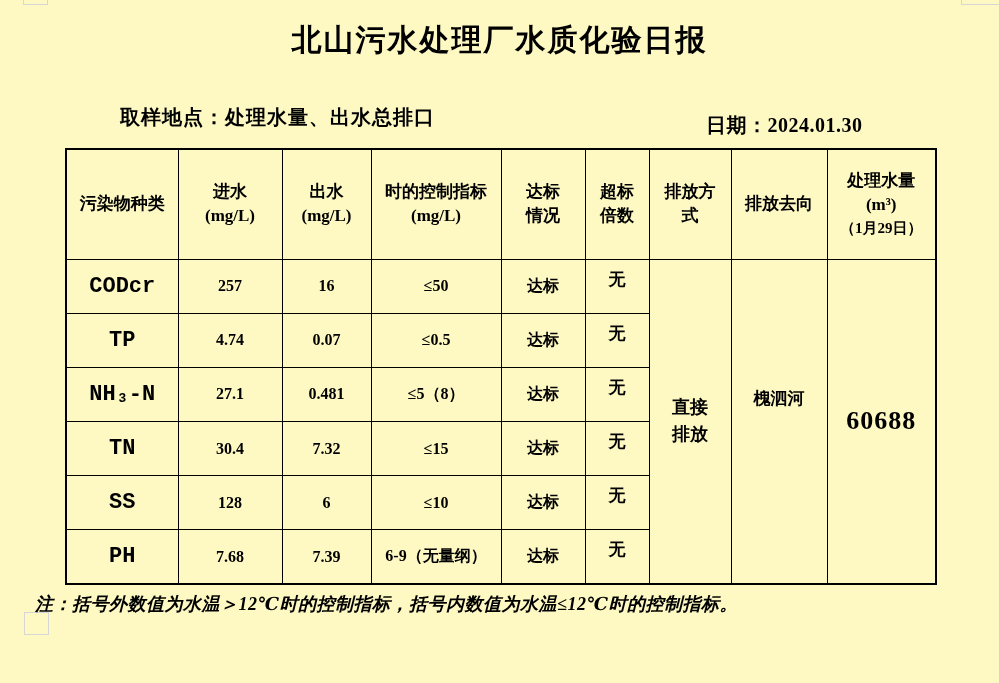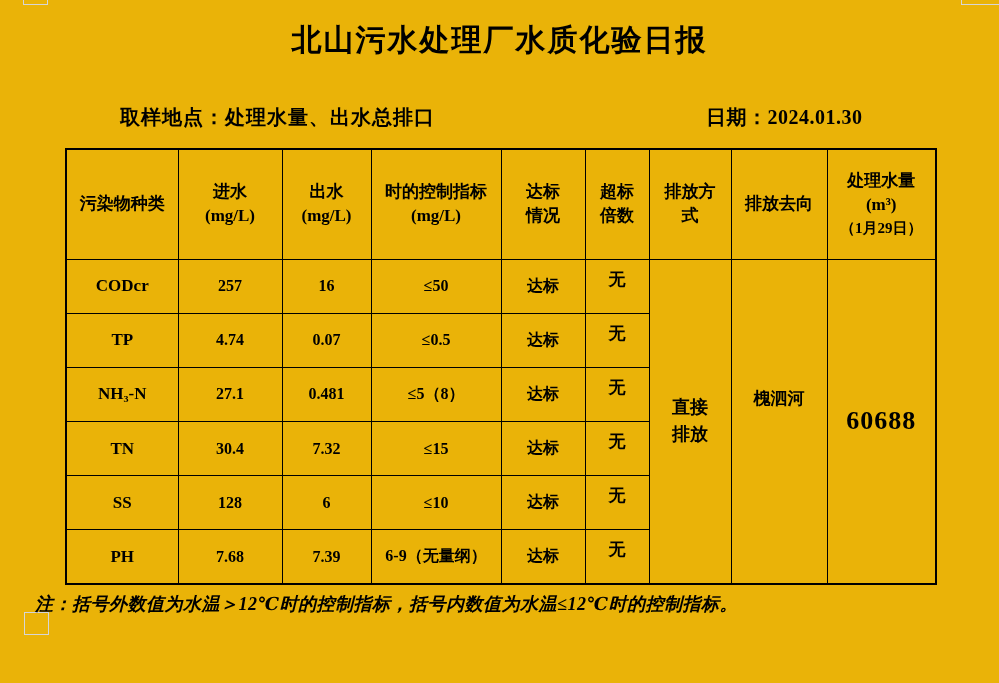--- a/index.html
+++ b/index.html
@@ -4,54 +4,54 @@
 <style>
   * { margin: 0; padding: 0; box-sizing: border-box; }
   html, body { background: #ffffff; }
   body {
     width: 999px; height: 683px;
     font-family: "Liberation Serif", "DejaVu Serif", serif;
     color: #000000;
     position: relative;
     overflow: hidden;
   }
-  .page { position: absolute; inset: 0; width: 999px; height: 683px; background: #eab308; }
+  .page { position: absolute; inset: 0; width: 999px; height: 683px; background: #fef9c3; }
 
   
   .artifact { position: absolute; border: 1px solid #d6d6d6; background: transparent; }
   .artifact.tl { left: 23px;  top: -7px;  width: 25px; height: 12px; }
   .artifact.tr { left: 961px; top: -7px;  width: 45px; height: 12px; }
   .artifact.bl { left: 24px;  top: 612px; width: 25px; height: 23px; }
 
   .title {
     position: absolute; left: 0; top: 20px; width: 100%;
     text-align: center;
     font-size: 30px; font-weight: bold; letter-spacing: 2px;
   }
   .info-line { position: absolute; top: 104px; left: 0; width: 100%; height: 28px; }
   .sampling { position: absolute; left: 120px; top: 0; font-size: 20px; font-weight: bold; letter-spacing: 1px; }
-  .date     { position: absolute; left: 706px; top: 0; font-size: 20px; font-weight: bold; letter-spacing: 0.5px; }
+  .date     { position: absolute; left: 706px; top: 8px; font-size: 20px; font-weight: bold; letter-spacing: 0.5px; }
 
   table.report {
     position: absolute; left: 65px; top: 148px;
     width: 870px; height: 437px;
     border-collapse: collapse; table-layout: fixed;
     border: 2px solid #000000;
   }
   table.report th, table.report td {
     border: 1px solid #000000;
     text-align: center; vertical-align: middle;
     font-weight: bold; color: #000000;
     overflow: hidden;
   }
   tr.header-row { height: 110px; }
   tbody tr { height: 54px; }
   th .hl { font-size: 17px; line-height: 1.45; font-weight: bold; }
   th .hl.small { font-size: 15px; }
-  td.pollutant { font-size: 17px; font-family: Liberation Serif, serif; font-weight: bold; }
+  td.pollutant { font-size: 22px; font-family: Liberation Mono, monospace; font-weight: bold; }
   td.val { font-size: 16px; margin-left: 48px; }
   td.limit { font-size: 16px; }
   td.compliance { font-size: 16px; }
   td.exceed { font-size: 17px; padding-bottom: 14px; }
   td.method { font-size: 18px; }
   td.method .ml { line-height: 1.5; }
   td.method .ml + .ml { }
   td.dest { font-size: 17px; padding-bottom: 45px; }
   td.volume { font-size: 26px; letter-spacing: 1px; }
 

